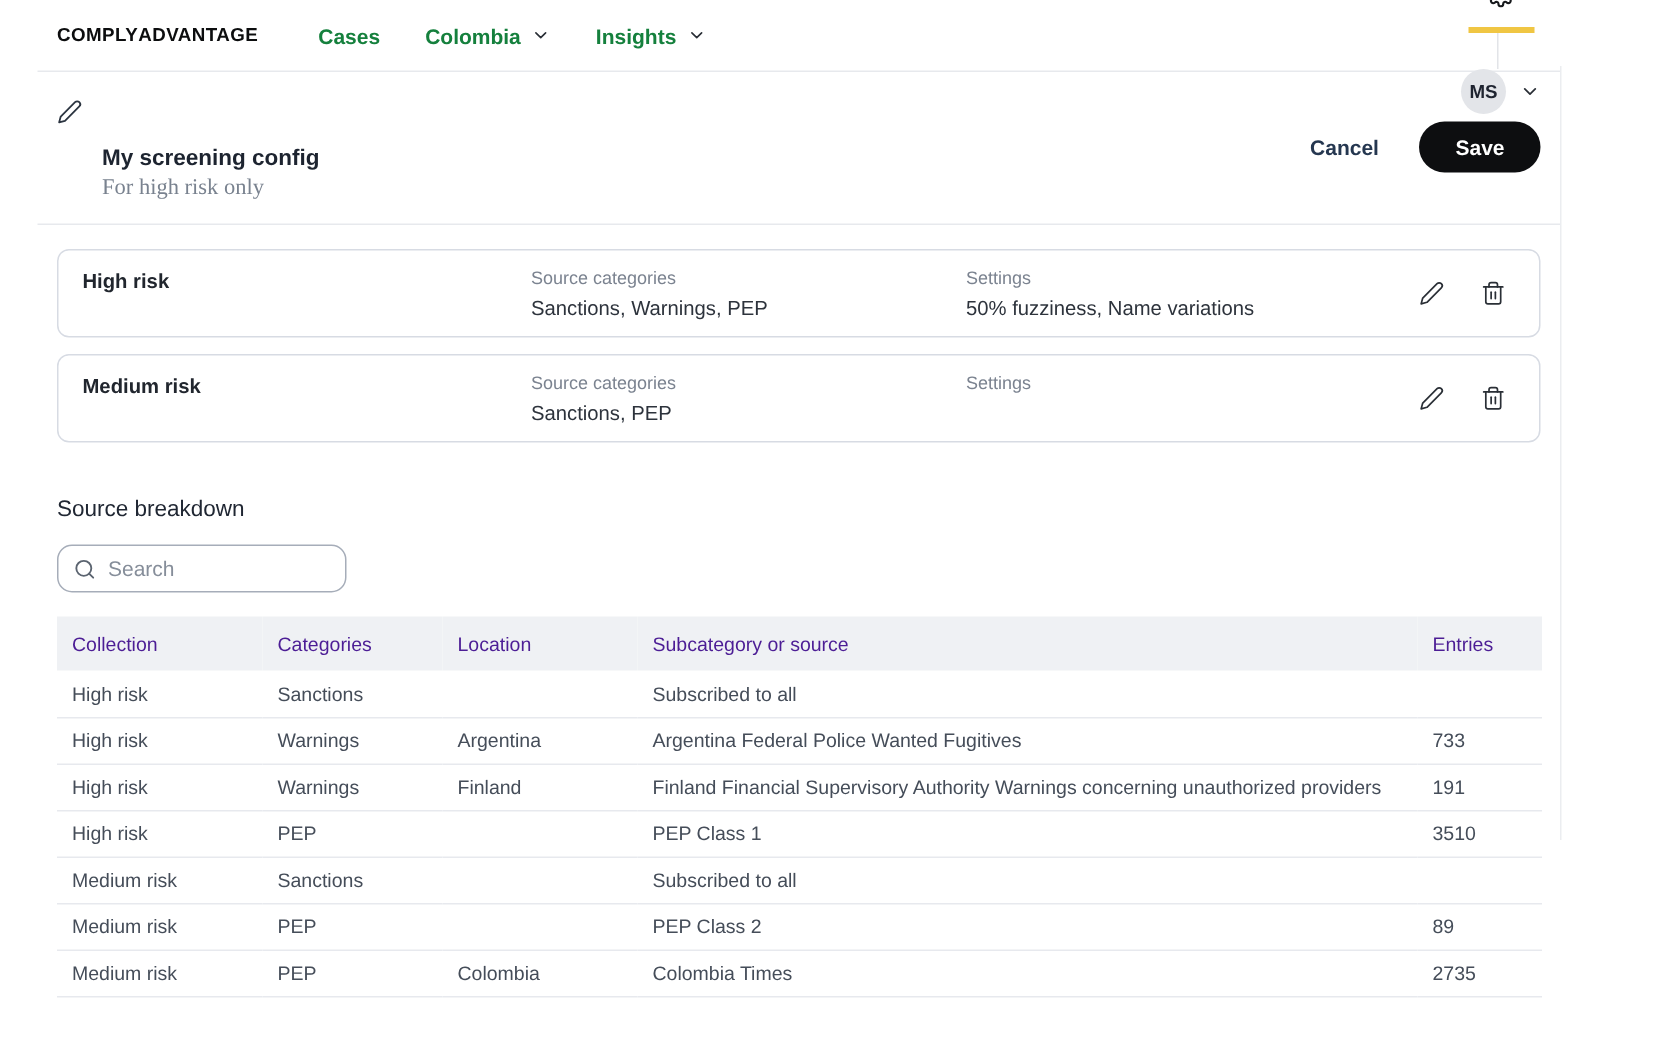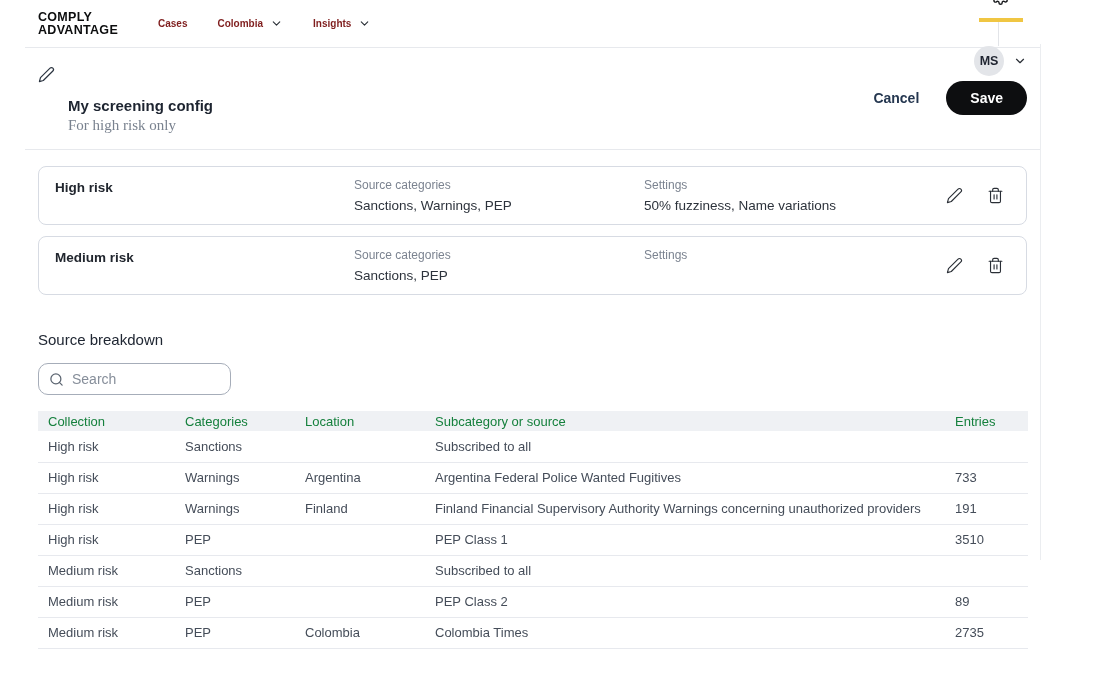--- a/index.html
+++ b/index.html
@@ -11,24 +11,24 @@
   html,body{width:1113px;height:695px;background:#fff;overflow:hidden;
     font-family:"Liberation Sans","DejaVu Sans",sans-serif;color:var(--body);}
   button{font-family:inherit;background:none;border:none;cursor:pointer;}
   svg{display:block;}
 
   .app{position:absolute;left:25px;top:0;width:1015px;height:695px;background:#fff;}
   .right-edge{position:absolute;left:1040px;top:44px;width:1px;height:516px;background:#ebedf0;}
 
   
   .topnav{height:48px;display:flex;align-items:center;padding:0 13px;border-bottom:1px solid var(--border);}
-  .brand{display:flex;flex-direction:column;line-height:1.02;font-weight:800;font-size:12.5px;
+  .brand{display:flex;flex-direction:row;line-height:1.02;font-weight:800;font-size:12.5px;
     letter-spacing:.3px;color:#0c0d0e;text-align:left;}
   .nav-items{display:flex;align-items:center;gap:30px;margin-left:40px;}
-  .nav-item{display:flex;align-items:center;gap:7px;font-size:10px;font-weight:600;color:#7f1d1d;padding:4px 0;}
+  .nav-item{display:flex;align-items:center;gap:7px;font-size:14px;font-weight:600;color:#15803d;padding:4px 0;}
   .nav-item svg{stroke:#2a2f36;}
   .nav-right{margin-left:auto;display:flex;align-items:center;flex-direction:column;}
   .gear-btn{position:relative;width:44px;height:48px;display:flex;align-items:center;justify-content:center;}
   .gear-btn::after{content:"";position:absolute;left:0;bottom:-2px;width:44px;height:4px;background:var(--accent);}
   .gear-btn svg{stroke:#17191c;}
   .nav-divider{width:1px;height:26px;background:#e2e4e8;margin:0 14px 0 10px;}
   .user-menu{display:flex;align-items:center;gap:9px;}
   .avatar{width:30px;height:30px;border-radius:50%;background:#e3e5e9;display:flex;align-items:center;
     justify-content:center;font-size:12.5px;font-weight:700;color:#1f2430;}
   .user-menu svg{stroke:#2a2f36;}
@@ -67,22 +67,22 @@
   .breakdown-title{margin-top:36px;}
   .search-box{margin-top:15px;width:193px;height:32px;border:1px solid #a6adb9;border-radius:10px;
     display:flex;align-items:center;padding:0 10px;gap:8px;background:#fff;}
   .search-box svg{stroke:#5b6470;flex:none;}
   .search-box input{border:none;outline:none;width:100%;font-size:14px;color:#333;
     font-family:inherit;background:transparent;}
   .search-box input::placeholder{color:#868e9a;}
 
   table{margin-top:16px;width:990px;border-collapse:collapse;font-size:13px;table-layout:fixed;}
   col.c1{width:137px;} col.c2{width:120px;} col.c3{width:130px;} col.c4{width:520px;} col.c5{width:83px;}
-  thead th{background:var(--thead-bg);font-weight:400;color:#15803d;text-align:left;
-    height:20px;padding:0 10px;}
+  thead th{background:var(--thead-bg);font-weight:400;color:#4c1d95;text-align:left;
+    height:36px;padding:0 10px;}
   tbody td{height:31px;border-bottom:1px solid #e7e9ee;color:#454d59;padding:0 10px;
     white-space:nowrap;overflow:hidden;text-overflow:ellipsis;}
 </style>
 </head>
 <body>
 
 <div class="app">
 
   <header class="topnav">
     <div class="brand">

